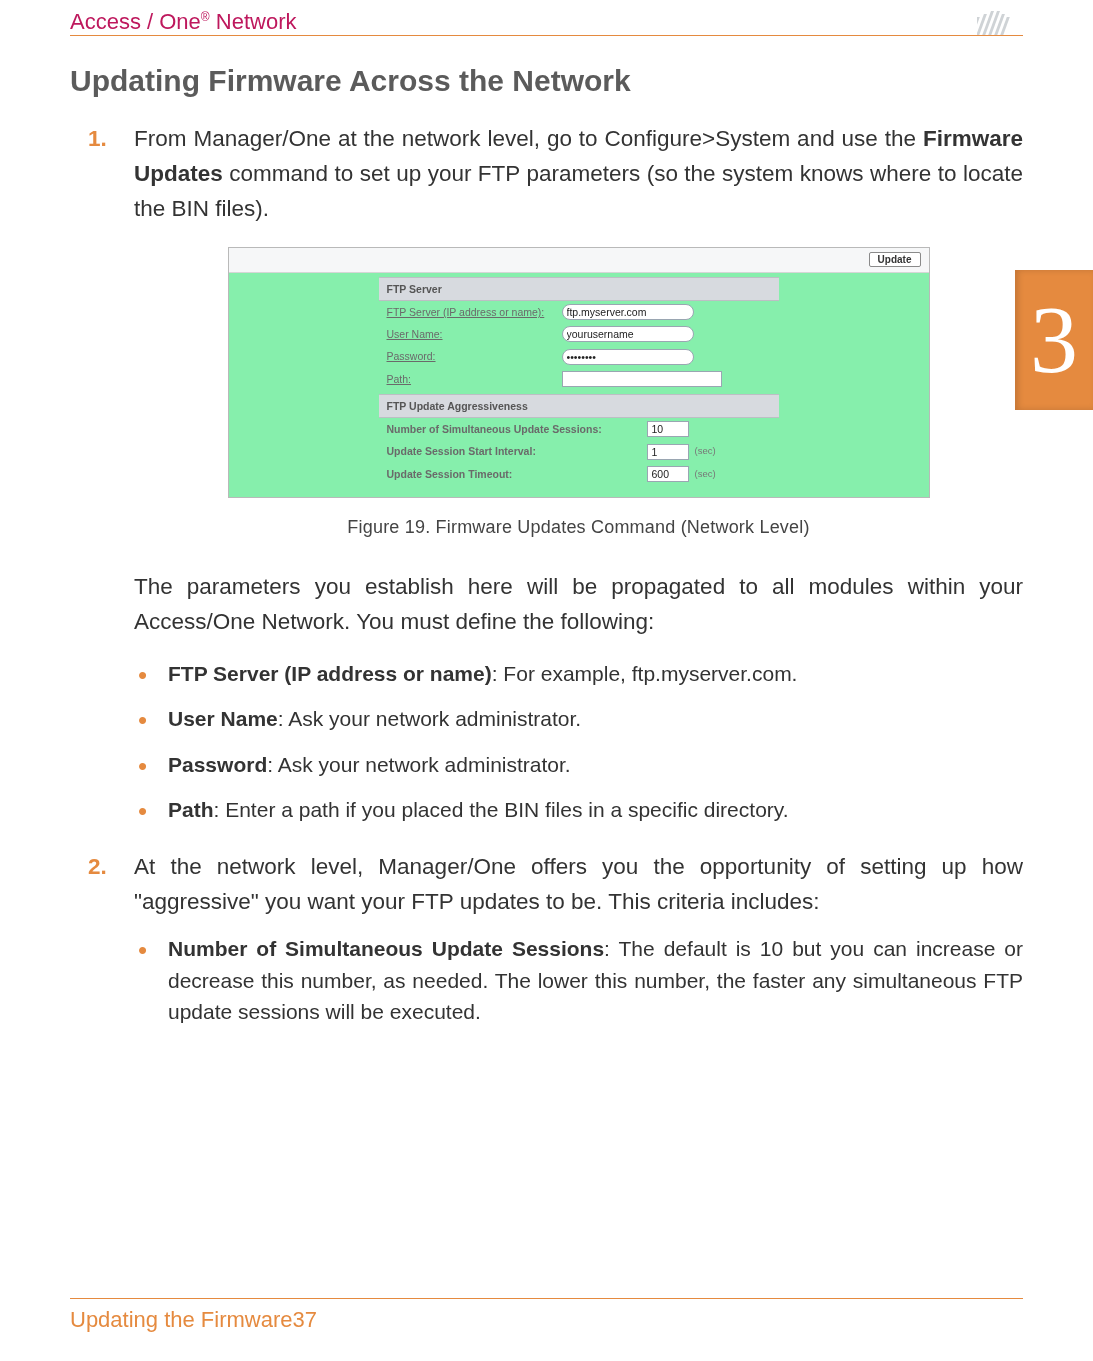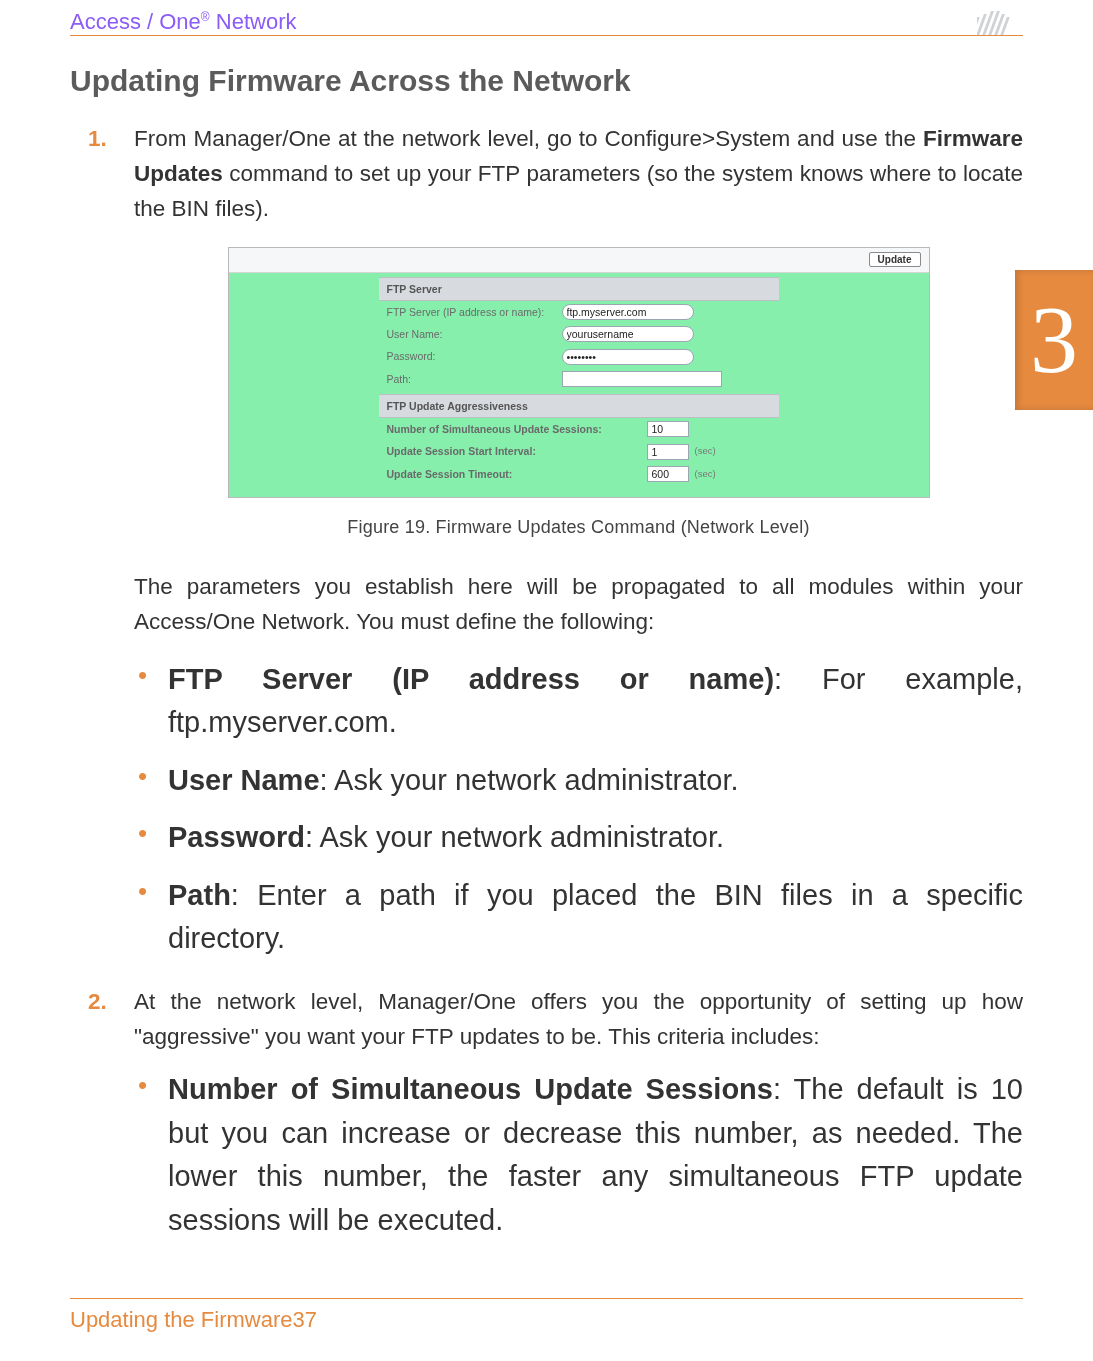--- a/index.html
+++ b/index.html
@@ -24,21 +24,21 @@
   .hdr {
     padding-top: 10px;
     display: flex;
     justify-content: space-between;
     align-items: flex-end;
     border-bottom: 1.5px solid #e58a3f;
     height: 36px;
     box-sizing: border-box;
   }
   .hdr-title {
-    color: #8b5cf6;
+    color: #be185d;
     font-size: 22px;
     font-weight: 400;
   }
   .hdr-title sup { font-size: 12px; vertical-align: super; }
   .hdr-logo svg { display: block; }
   
   h2.section {
     font-size: 30px;
     font-weight: 700;
     color: #5b5b5b;
@@ -71,21 +71,21 @@
   
   ul.bullets {
     list-style: none;
     padding: 0;
     margin: 14px 0 0 0;
   }
   ul.bullets > li {
     position: relative;
     padding-left: 34px;
     margin-bottom: 14px;
-    font-size: 29px;
+    font-size: 21px;
     line-height: 1.5;
     text-align: justify;
   }
   ul.bullets > li::before {
     content: "•";
     position: absolute;
     left: 4px;
     top: 0;
     color: #e58a3f;
     font-size: 26px;
@@ -141,21 +141,21 @@
     color: #555;
     margin-top: 4px;
   }
   .fig-body { padding: 0 0 6px 0; }
   .fig-content { padding: 0 150px 6px 150px; }
   .row {
     display: flex;
     align-items: center;
     padding: 3px 8px;
   }
-  .row .lbl { width: 175px; color: #6a6a6a; }
+  .row .lbl { width: 175px; color: #6a6a6a; text-decoration: underline; }
   .row .lbl2 { width: 260px; color: #6a6a6a; font-weight: bold; }
   .row input[type=text], .row input[type=password] {
     border: 1px solid #9aa6b2;
     height: 16px;
     font-size: 10.5px;
     padding: 0 4px;
     box-sizing: border-box;
     background: #fff;
     font-family: Verdana, Arial, sans-serif;
     color: #222;

